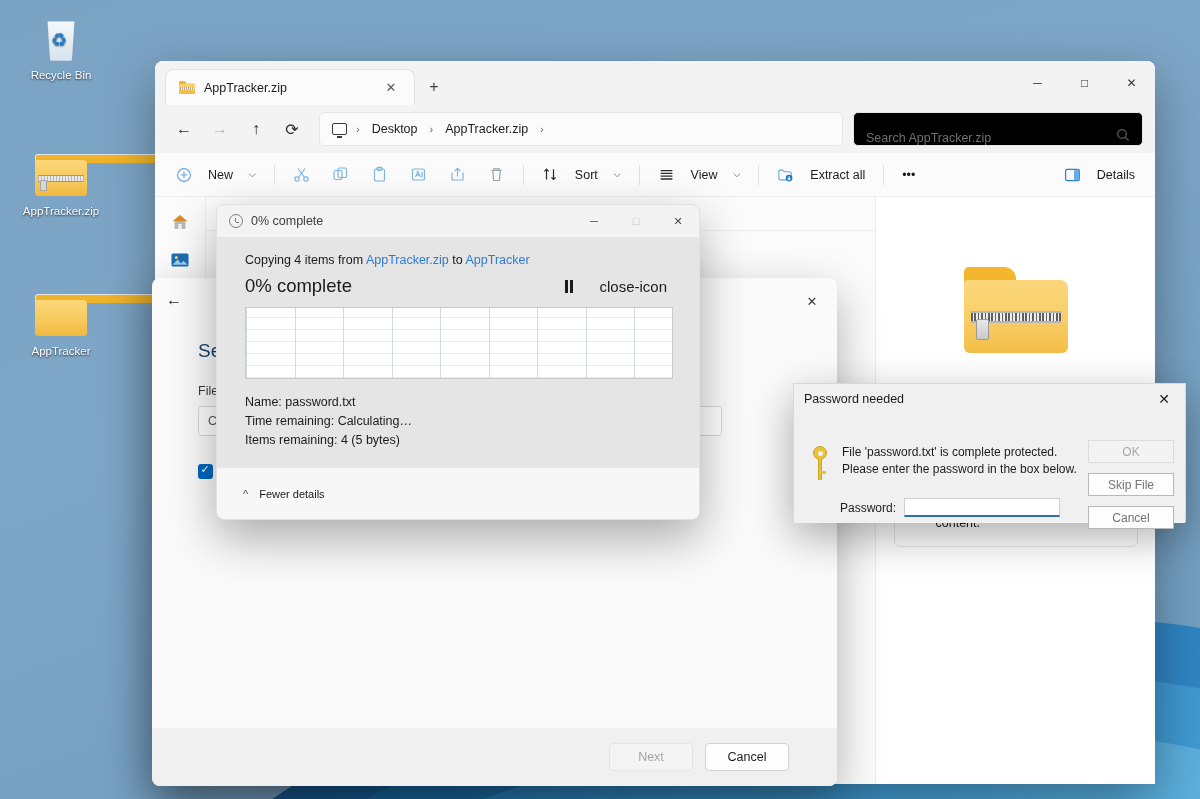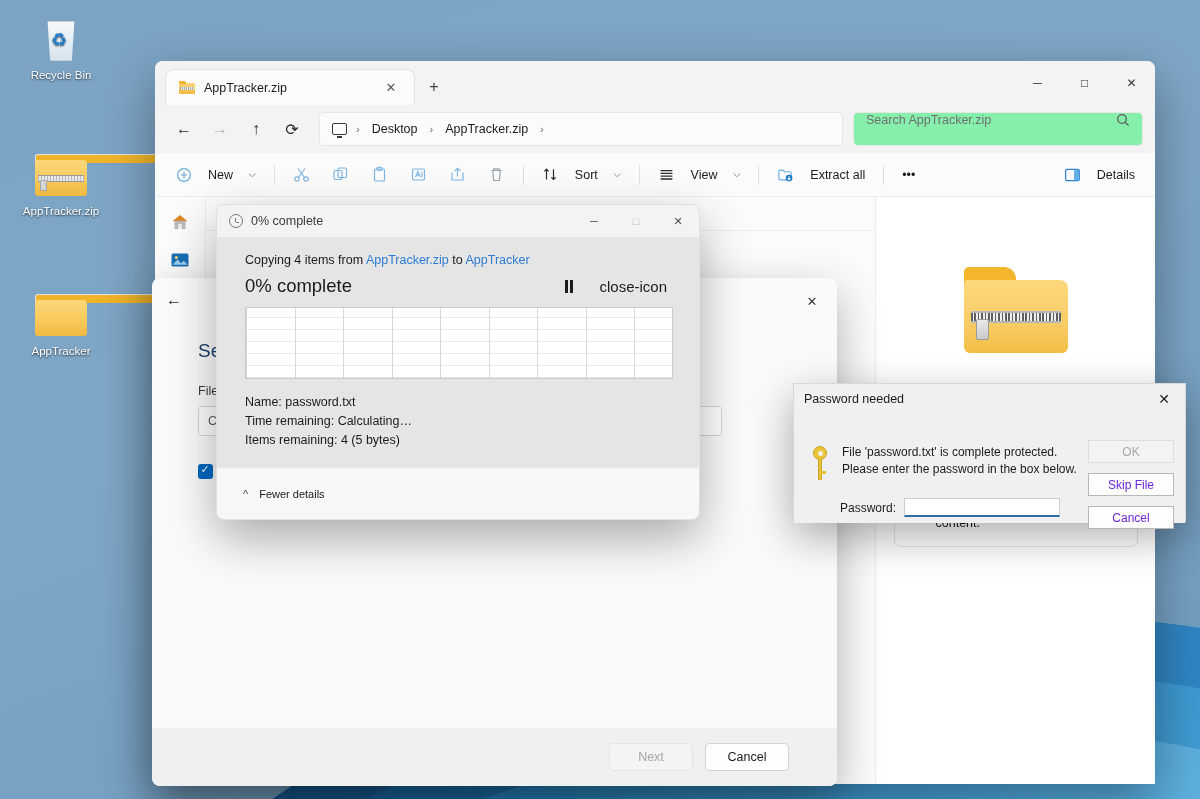--- a/index.html
+++ b/index.html
@@ -111,22 +111,22 @@
     margin-left: 8px; font-size: 12.5px; color: #1b1b1b;
   }
   .crumb { padding: 3px 7px; border-radius: 4px; }
   .crumb-sep { color: #6a6a6a; font-size: 11px; padding: 0 2px; }
   .monitor-ico {
     width: 15px; height: 12px; border: 1.6px solid #3a3a3a; border-radius: 2px;
     position: relative; margin: 0 4px 0 2px;
   }
   .monitor-ico:after { content:''; position:absolute; left:4px; top:12px; width:5px; height:2px; background:#3a3a3a;}
   .searchbox {
-    width: 290px; height: 34px; background: #86efac; border: 1px solid #e6e6e6;
-    border-radius: 5px; display: flex; align-items: flex-start; justify-content: space-between;
+    width: 290px; height: 34px; background: #000000; border: 1px solid #e6e6e6;
+    border-radius: 5px; display: flex; align-items: flex-end; justify-content: space-between;
     padding: 0 12px; margin-left: 8px; font-size: 12.5px; color: #707070;
   }
 
   
   .toolbar {
     height: 44px; background: #fbfbfb; display: flex; align-items: center;
     padding: 0 10px; gap: 2px; border-bottom: 1px solid #ededed;
   }
   .tb-item {
     height: 32px; display: flex; align-items: center; gap: 16px; padding: 0 10px;
@@ -262,21 +262,21 @@
   .key-ico .kt { position: absolute; left: 9px; top: 25px; width: 5px; height: 3px; background: #e8c33a;}
   .pw-msg { position: absolute; left: 48px; top: 30px; font-size: 12px; color: #1b1b1b; line-height: 1.45; }
   .pw-field-row { position: absolute; left: 46px; top: 84px; display: flex; align-items: center; gap: 8px; }
   .pw-field-row label { font-size: 12px; color: #1b1b1b; }
   .pw-input {
     width: 156px; height: 19px; background: #fff; border: 1px solid #cfcfcf; border-bottom: 2px solid #2e6fa8;
   }
   .pw-buttons { position: absolute; right: 11px; top: 26px; display: flex; flex-direction: column; gap: 10px; }
   .pw-btn {
     width: 86px; height: 23px; border: 1px solid #b8b8b8; background: #fdfdfd;
-    font-size: 12px; color: #6d28d9; display: flex; align-items: center; justify-content: center; cursor: default;
+    font-size: 12px; color: #737373; display: flex; align-items: center; justify-content: center; cursor: default;
   }
   .pw-btn.disabled { color: #a8a8a8; background: #f3f3f3; border-color: #dcdcdc; }
 </style>
 </head>
 <body>
 
 <div class="wallpaper-swoosh">
   <div class="swoosh-band" style="left:180px; top:60px; width:1250px; height:430px; background:linear-gradient(110deg,#0e4f86,#1a6fb0 45%,#3a93cf); opacity:.95; transform:rotate(-8deg);"></div>
   <div class="swoosh-band" style="left:240px; top:110px; width:1180px; height:400px; background:linear-gradient(110deg,#14639d,#2a86c3 50%,#58b0e0); opacity:.9; transform:rotate(-6deg);"></div>
   <div class="swoosh-band" style="left:300px; top:160px; width:1100px; height:370px; background:linear-gradient(110deg,#1b79b8,#4aa3d6 55%,#7fc6ea); opacity:.85; transform:rotate(-4deg);"></div>

